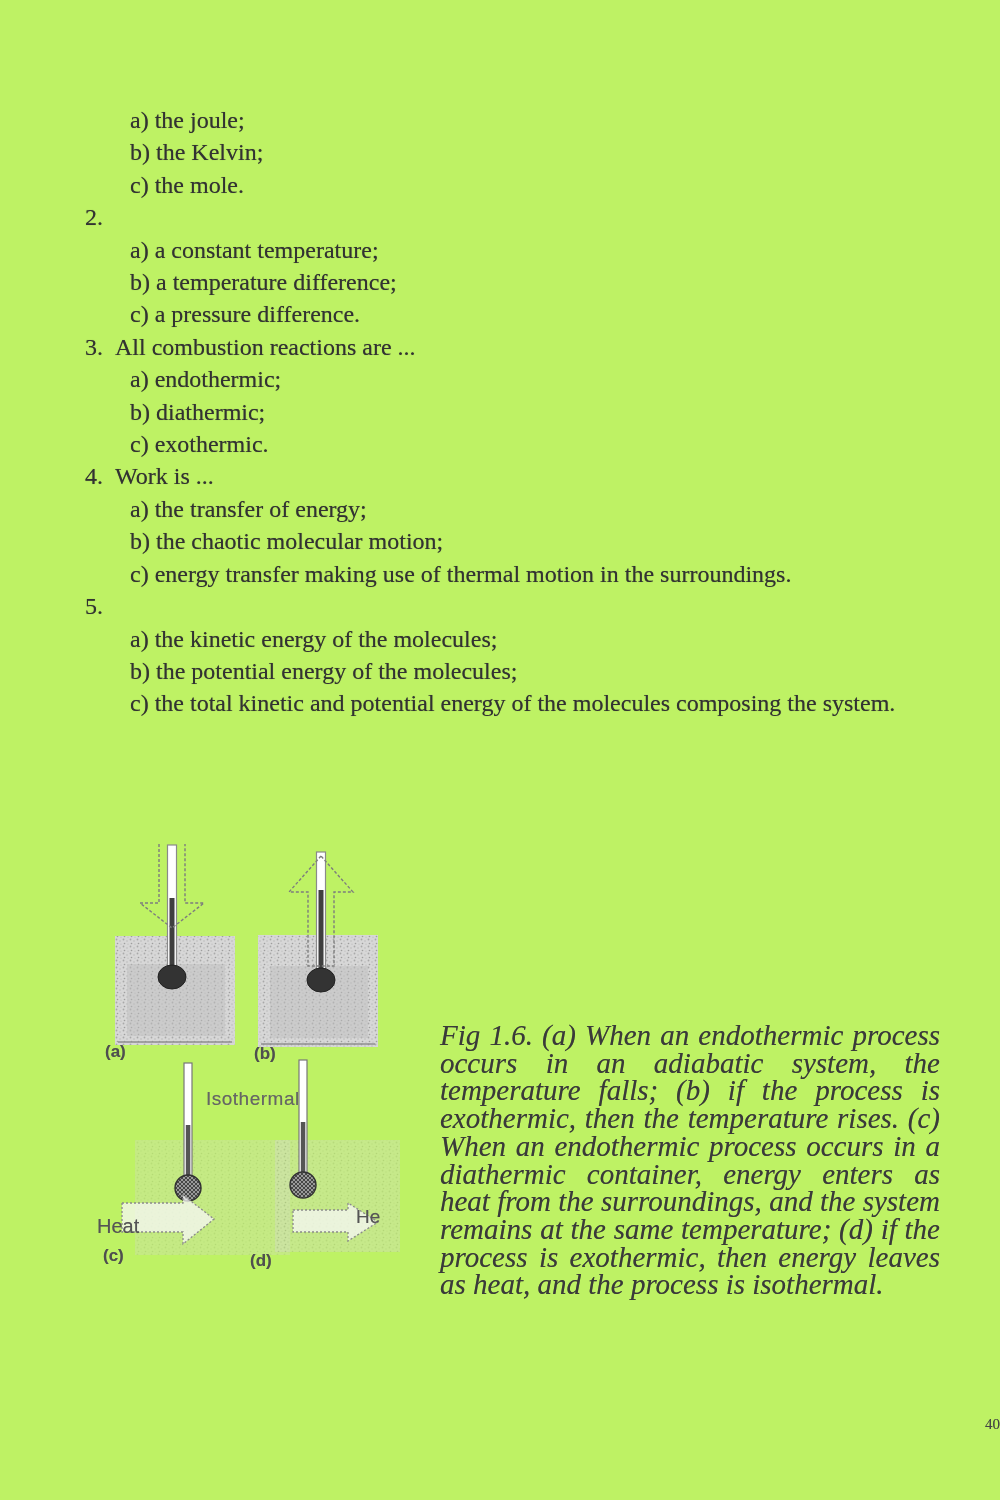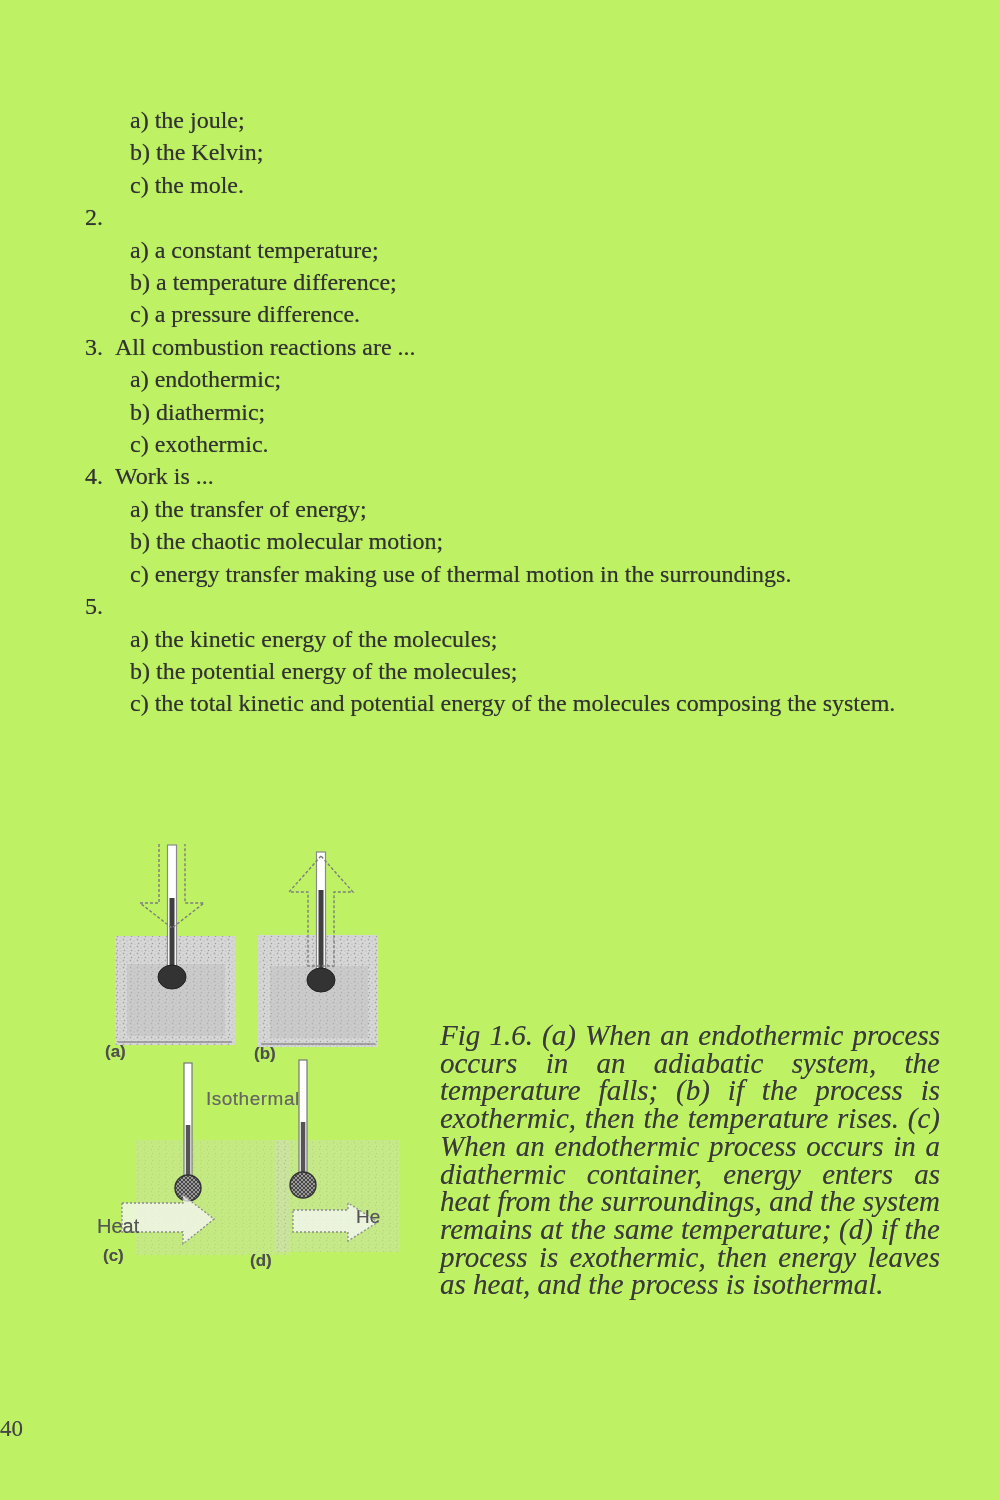--- a/index.html
+++ b/index.html
@@ -27,22 +27,22 @@
   .lbl-panel{font-size:17px;font-weight:600;color:#4f4f4f;}
   .lbl-iso{font-size:19px;letter-spacing:.5px;color:#666;}
   .lbl-heat{font-size:20px;color:#555;margin-top:32px;}
   .lbl-he{font-size:19px;color:#555;margin-top:28px;}
   .caption{
     position:absolute;left:440px;top:1022px;width:500px;
     font-style:italic;font-size:29px;line-height:27.7px;
     text-align:justify;color:#3a3a3a;text-shadow:0 0 .6px rgba(50,50,50,.5);
   }
   .page-num{
-    position:absolute;left:0;right:0;top:1416px;text-align:left;
-    font-size:23px;color:#454545;text-shadow:0 0 .6px rgba(60,60,60,.5);
+    position:absolute;left:0;right:0;top:1416px;text-align:right;
+    font-size:15px;color:#454545;text-shadow:0 0 .6px rgba(60,60,60,.5);
   }
 </style>
 </head>
 <body>
 
 <div class="page">
 
   <div class="quiz">
     <div class="q-line sub"><span>a) the joule;</span></div>
     <div class="q-line sub"><span>b) the Kelvin;</span></div>

